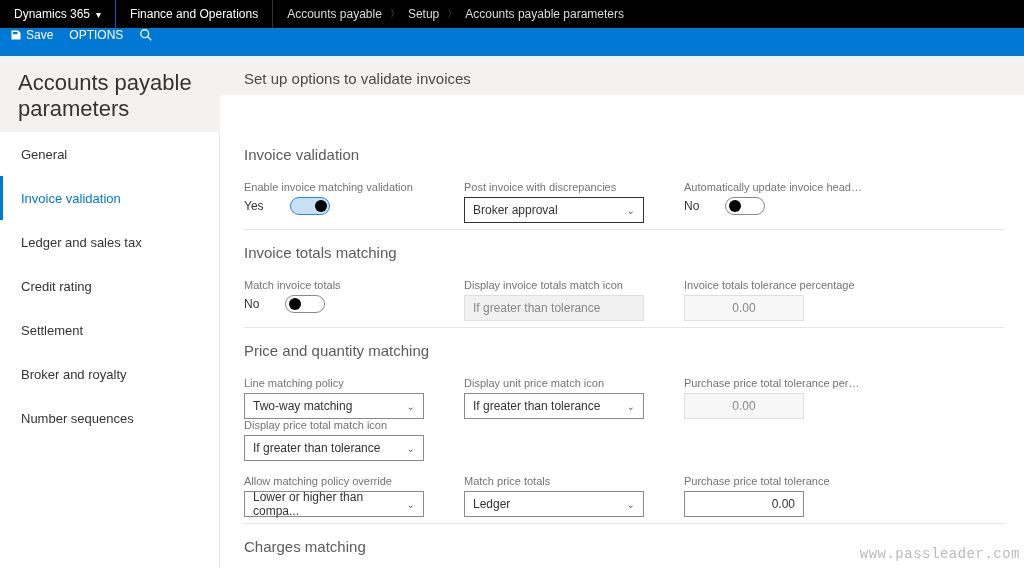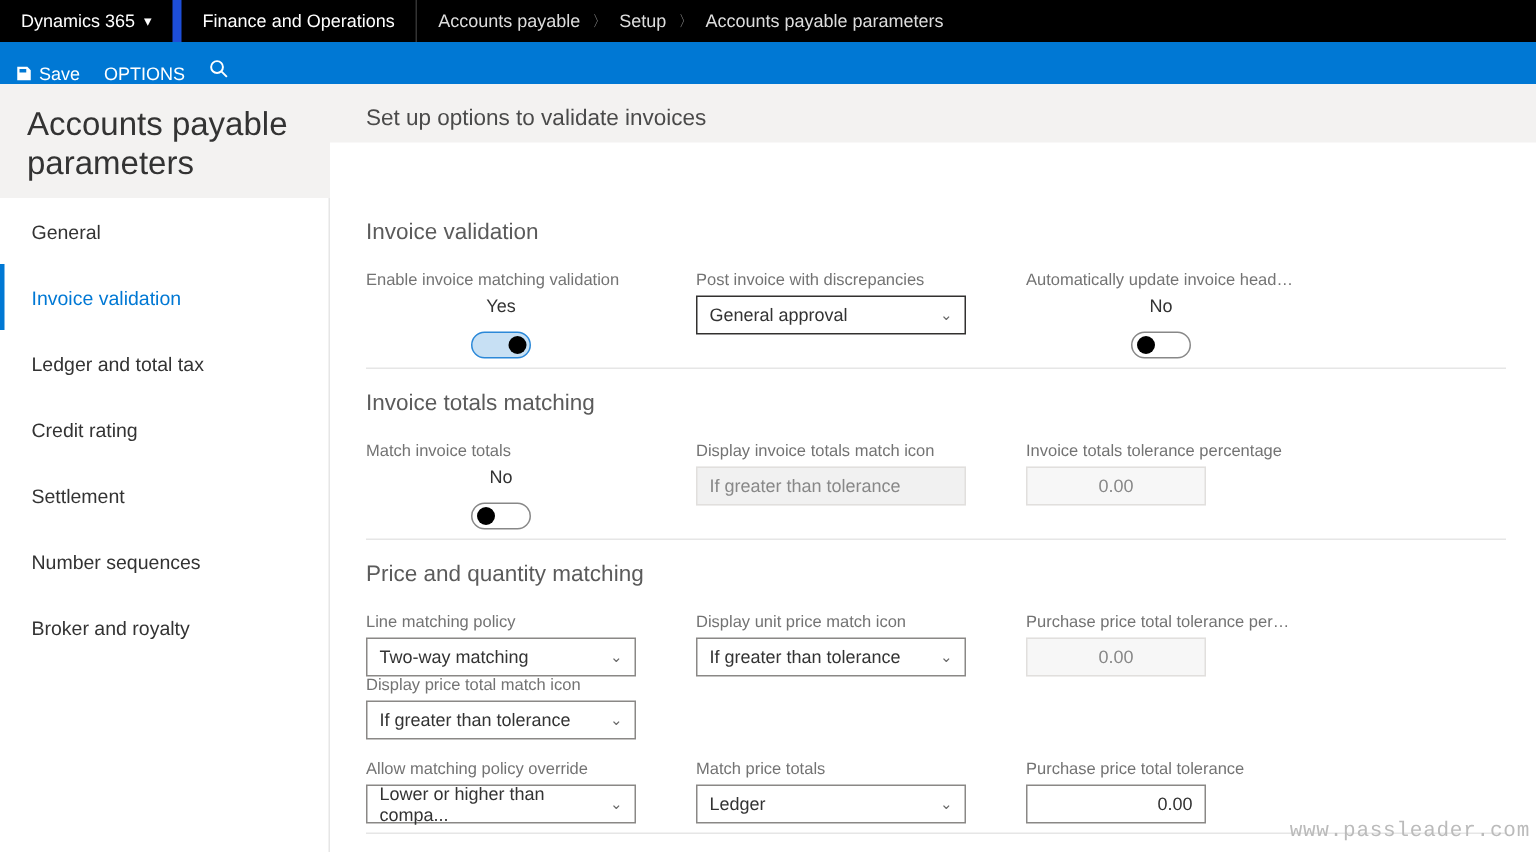--- a/index.html
+++ b/index.html
@@ -1,38 +1,38 @@
 <!DOCTYPE html>
 <html><head>
 <meta charset="utf-8">
 <style>
 * { box-sizing: border-box; margin: 0; padding: 0; font-family: "Segoe UI", Segoe, Arial, sans-serif; }
 html, body { width: 1024px; height: 568px; overflow: hidden; background: #fff; }
 .topbar { height: 28px; background: #000; color: #fff; display: flex; align-items: center; font-size: 12px; }
-.topbar .brand { padding: 0 14px; border-right: 6px solid #1d4ed8; height: 100%; display: flex; align-items: center; }
+.topbar .brand { padding: 0 14px; border-right: 1px solid #1d4ed8; height: 100%; display: flex; align-items: center; }
 .topbar .chev { margin-left: 6px; font-size: 10px; }
 .topbar .module { padding: 0 14px; border-right: 1px solid #333; height: 100%; display: flex; align-items: center; }
 .topbar .crumbs { padding: 0 14px; display: flex; align-items: center; gap: 8px; color: #ddd; }
 .topbar .crumbs .sep { color: #888; font-size: 10px; }
-.actionbar { height: 28px; background: #0078d4; color: #fff; display: flex; align-items: flex-end; font-size: 12px; padding: 0 10px; gap: 16px; }
+.actionbar { height: 28px; background: #0078d4; color: #fff; display: flex; align-items: flex-start; font-size: 12px; padding: 0 10px; gap: 16px; }
 .actionbar .save svg { width: 12px; height: 12px; vertical-align: -2px; margin-right: 4px; fill: #fff; }
 .actionbar .search svg { width: 14px; height: 14px; fill: #fff; }
 .page { display: flex; height: calc(568px - 56px); background: #f3f2f1; }
 .sidebar { width: 220px; background: #fff; border-right: 1px solid #e6e6e6; padding-top: 0; }
 .page-title { font-size: 22px; font-weight: 300; color: #333; padding: 14px 16px 10px 18px; background: #f3f2f1; }
 .content-header { padding: 14px 24px 8px 24px; font-size: 15px; color: #4a4a4a; }
 .content { flex: 1; background: #fff; overflow-y: auto; padding: 0 0 20px 24px; }
 .nav-item { height: 44px; display: flex; align-items: center; padding-left: 18px; font-size: 13px; color: #333; cursor: pointer; border-left: 3px solid transparent; }
 .nav-item.active { color: #0078d4; border-left-color: #0078d4; }
 .section-title { font-size: 15px; color: #5b5b5b; padding: 14px 0 10px 0; }
 hr.sec { border: none; border-top: 1px solid #e6e6e6; margin-right: 20px; }
 .row { display: flex; flex-wrap: wrap; gap: 0; padding: 8px 16px 6px 0; }
 .field { margin-right: 40px; width: 180px; }
 .label { font-size: 11px; color: #737373; margin-bottom: 4px; white-space: nowrap; overflow: hidden; text-overflow: ellipsis; }
-.toggle-line { display: flex; align-items: center; gap: 10px; flex-direction: column; }
+.toggle-line { display: flex; align-items: center; gap: 26px; }
 .toggle-text { font-size: 12px; color: #333; }
 .toggle { width: 40px; height: 18px; border-radius: 10px; border: 1px solid #888; position: relative; background: #fff; cursor: pointer; }
 .toggle .knob { width: 12px; height: 12px; background: #000; border-radius: 50%; position: absolute; top: 2px; left: 3px; transition: left .1s; }
 .toggle.on { background: #c7e0f4; border-color: #2b88d8; }
 .toggle.on .knob { left: 24px; }
 .select { width: 180px; height: 26px; border: 1px solid #8a8886; background: #fff; display: flex; align-items: center; justify-content: space-between; padding: 0 8px; font-size: 12px; color: #333; cursor: pointer; }
 .select.emph { border-color: #323130; }
 .select .caret { font-size: 10px; color: #666; }
 .readonly { width: 180px; height: 26px; background: #f1f1f1; border: 1px solid #e1dfdd; color: #888; font-size: 12px; display: flex; align-items: center; padding: 0 8px; }
 .numbox { width: 120px; height: 26px; border: 1px solid #8a8886; background: #fff; font-size: 12px; color: #333; display: flex; align-items: center; justify-content: flex-end; padding: 0 8px; }
@@ -79,44 +79,44 @@
   </div>
   <div style="flex:1; background:#f3f2f1;">
     <div class="content-header">Set up options to validate invoices</div>
   </div>
 </div>
 
 <div class="page">
   <div class="sidebar">
     <div class="nav-item">General</div>
     <div class="nav-item active">Invoice validation</div>
-    <div class="nav-item">Ledger and total tax</div>
+    <div class="nav-item">Ledger and sales tax</div>
     <div class="nav-item">Credit rating</div>
     <div class="nav-item">Settlement</div>
+    <div class="nav-item">Broker and royalty</div>
     <div class="nav-item">Number sequences</div>
-    <div class="nav-item">Broker and royalty</div>
   </div>
 
   <div class="content">
 
     <div class="section-title">Invoice validation</div>
     <div class="row">
       <div class="field">
         <div class="label">Enable invoice matching validation</div>
         <div class="toggle-line">
           <span class="toggle-text">Yes</span>
           <div class="toggle on">
               <div class="knob"></div>
             </div>
         </div>
       </div>
       <div class="field">
         <div class="label">Post invoice with discrepancies</div>
         <div class="select emph">
-          <span>General approval</span>
+          <span>Broker approval</span>
           <span class="caret">⌄</span>
         </div>
       </div>
       <div class="field">
         <div class="label">Automatically update invoice header ...</div>
         <div class="toggle-line">
           <span class="toggle-text">No</span>
           <div class="toggle">
               <div class="knob"></div>
             </div>

